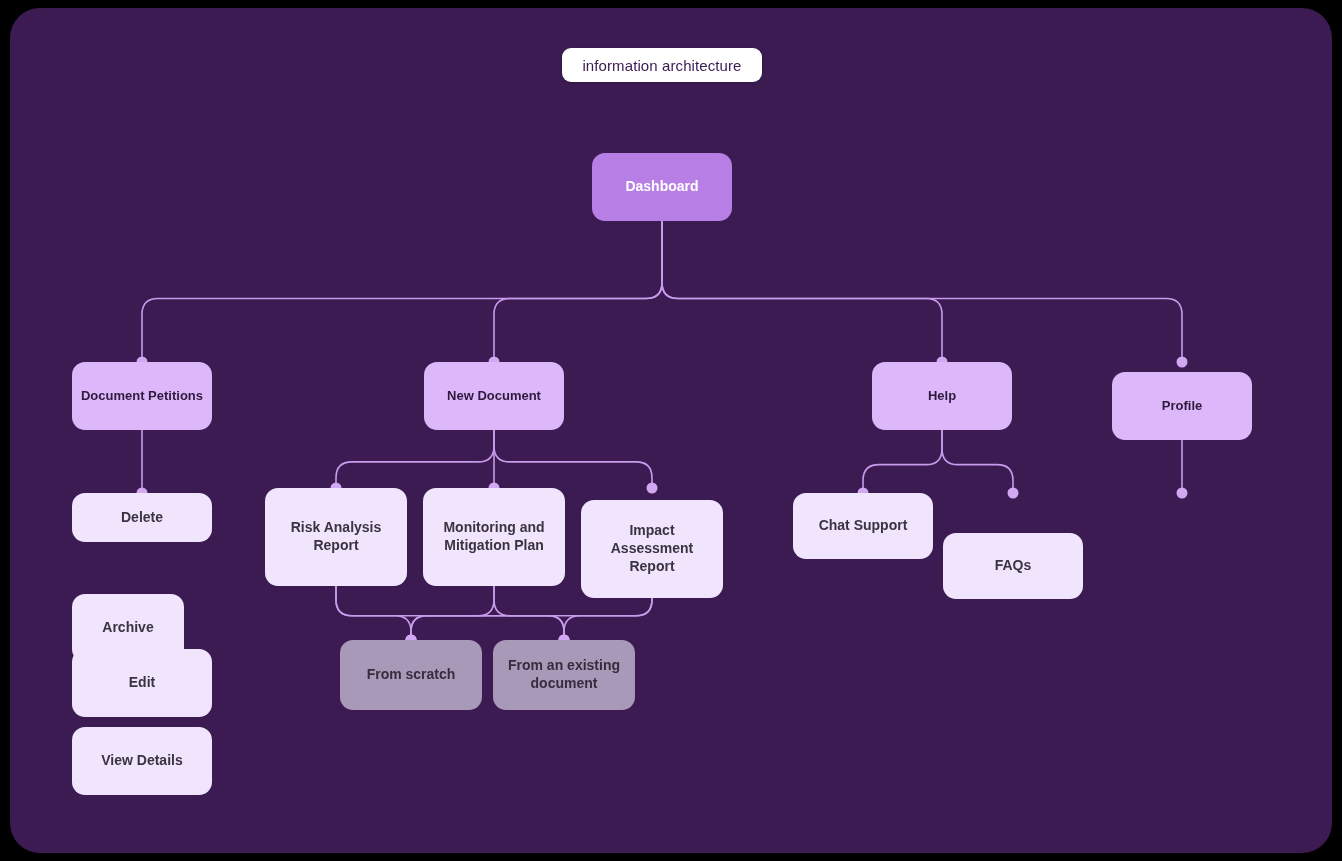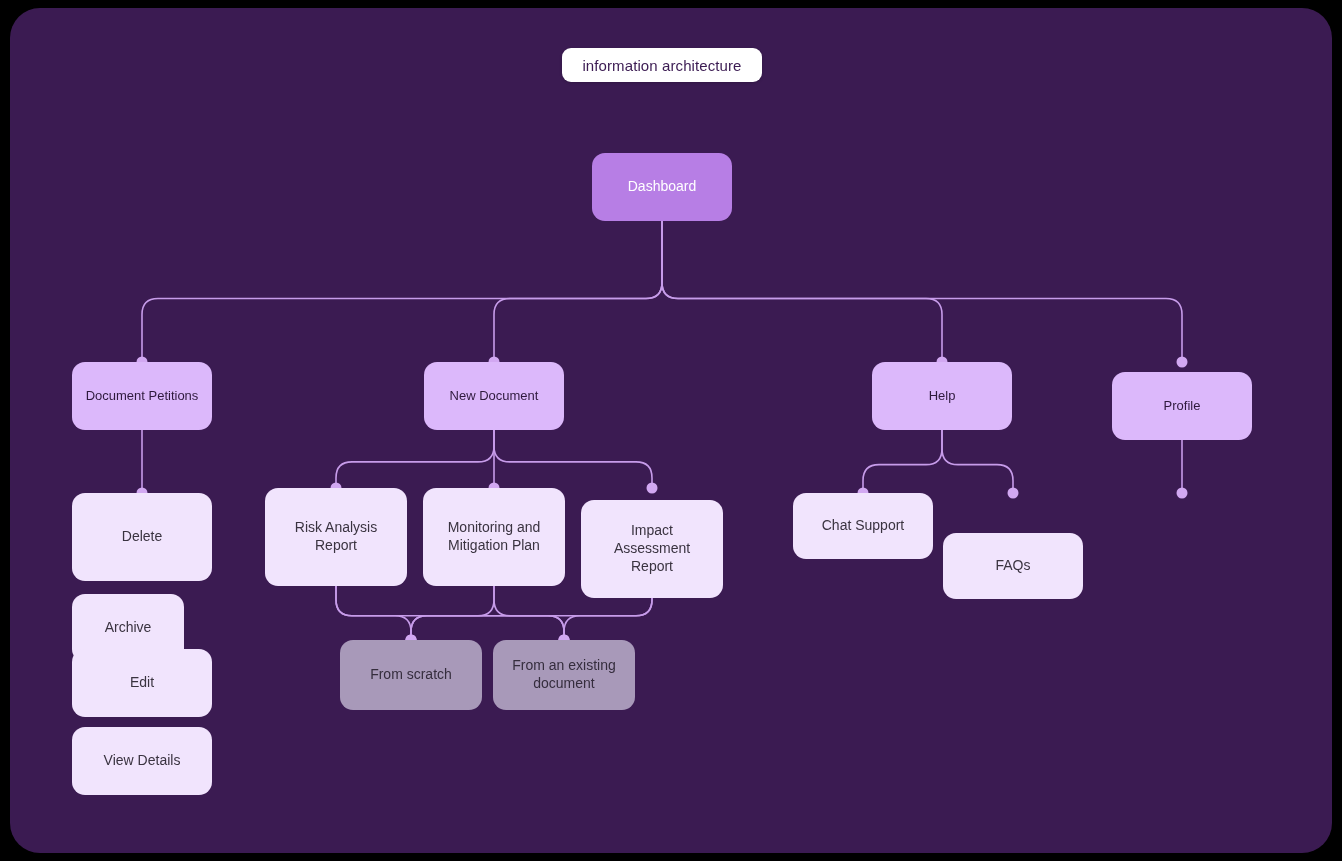--- a/index.html
+++ b/index.html
@@ -54,20 +54,21 @@
     position: absolute;
     border-radius: 13px;
     display: flex;
     align-items: center;
     justify-content: center;
     text-align: center;
     line-height: 1.28;
     box-sizing: border-box;
     padding: 4px 8px;
     white-space: pre-line;
+    font-weight: bold;
   }
   .node.root {
     background: #b77ee5;
     color: #ffffff;
     font-size: 14px;
   }
   .node.section {
     background: #dcb8fb;
     color: #2f1a3d;
     font-size: 13px;
@@ -124,21 +125,21 @@
       <circle cx="1023" cy="501" r="5.5" fill="#d2a8f2"></circle>
       <path d="M 1192 438 L 1192 501" fill="none" stroke="#c79cea" stroke-width="1.6"></path>
       <circle cx="1192" cy="501" r="5.5" fill="#d2a8f2"></circle>
     </svg>
   <div class="title-chip" style="left: 572px; top: 56px; width: 200px; height: 34px;">information architecture</div>
 <div class="node root" style="left: 602px; top: 161px; width: 140px; height: 68px;">Dashboard</div>
     <div class="node section" style="left: 82px; top: 370px; width: 140px; height: 68px;">Document Petitions</div>
     <div class="node section" style="left: 434px; top: 370px; width: 140px; height: 68px;">New Document</div>
     <div class="node section" style="left: 882px; top: 370px; width: 140px; height: 68px;">Help</div>
     <div class="node section" style="left: 1122px; top: 380px; width: 140px; height: 68px;">Profile</div>
-    <div class="node leaf" style="left: 82px; top: 501px; width: 140px; height: 88px;">Delete</div>
+    <div class="node leaf" style="left: 82px; top: 501px; width: 140px; height: 49px;">Delete</div>
     <div class="node leaf" style="left: 82px; top: 596px; width: 112px; height: 68px; margin-top: 6px;">Archive</div>
     <div class="node leaf" style="left: 82px; top: 657px; width: 140px; height: 68px;">Edit</div>
     <div class="node leaf" style="left: 82px; top: 735px; width: 140px; height: 68px;">View Details</div>
     <div class="node leaf" style="left: 275px; top: 496px; width: 142px; height: 98px;">Risk Analysis
 Report</div>
     <div class="node leaf" style="left: 433px; top: 496px; width: 142px; height: 98px;">Monitoring and
 Mitigation Plan</div>
     <div class="node leaf" style="left: 591px; top: 508px; width: 142px; height: 98px;">Impact
 Assessment
 Report</div>

